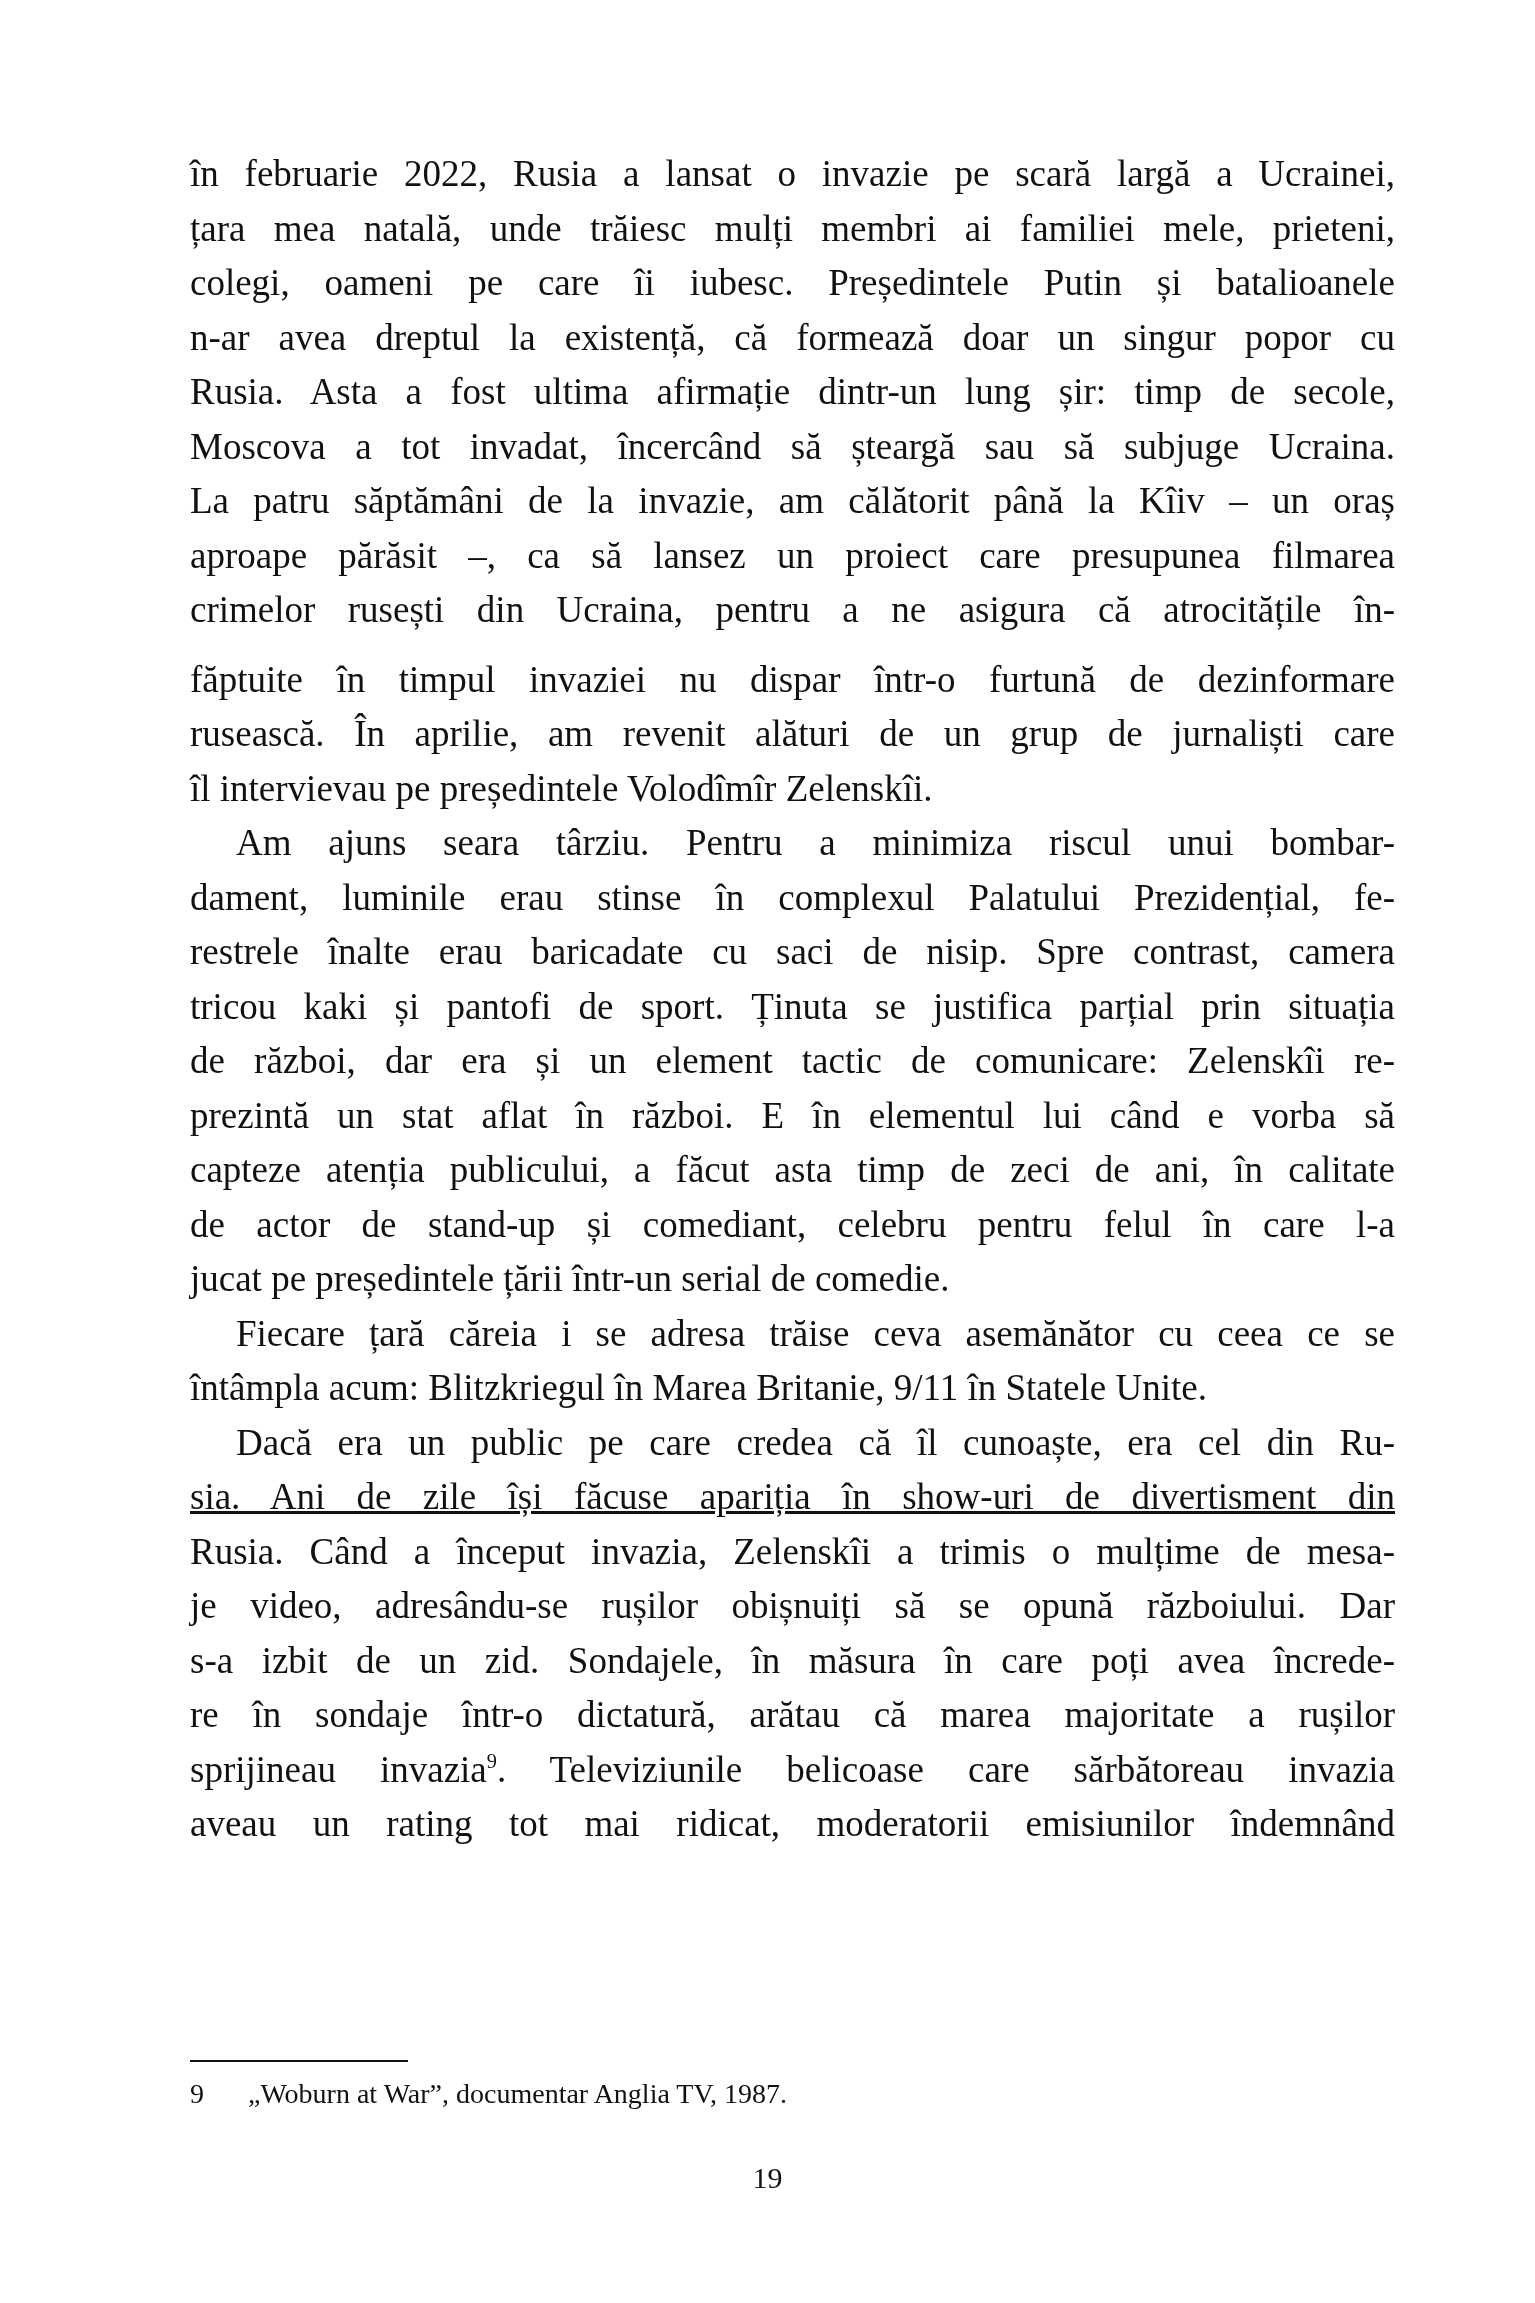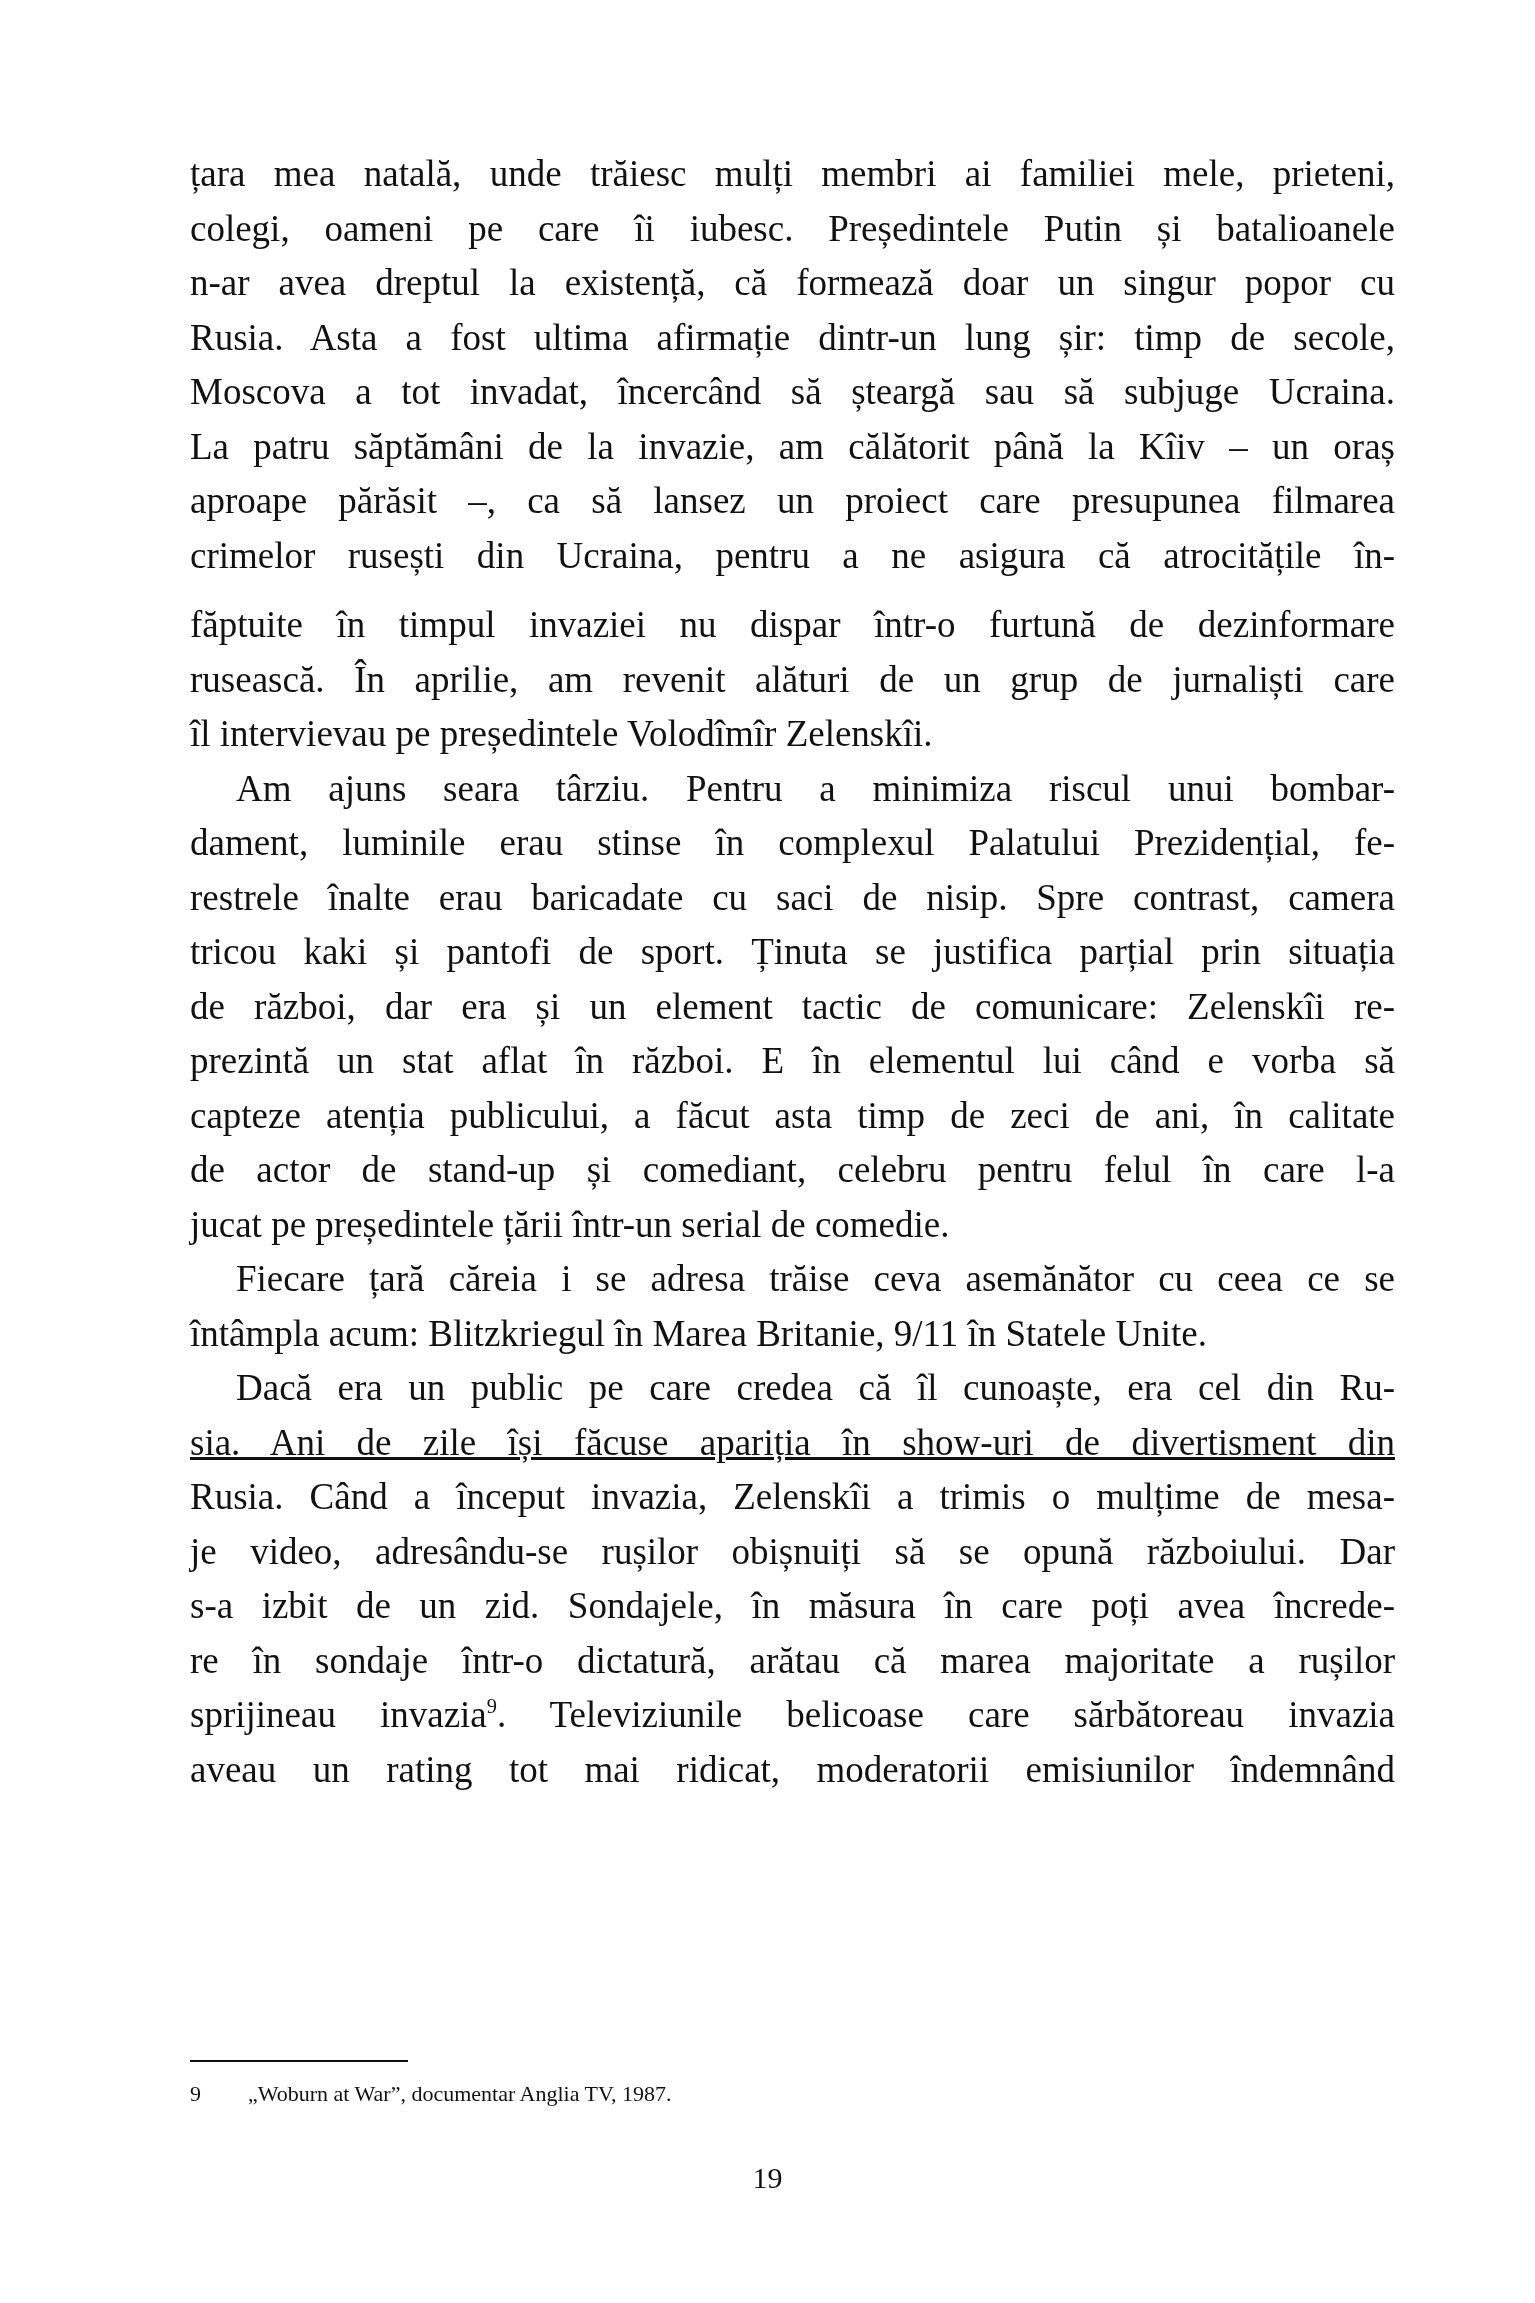--- a/index.html
+++ b/index.html
@@ -5,32 +5,33 @@
   html, body { margin: 0; padding: 0; background: #ffffff; }
   body { width: 1535px; height: 2303px; position: relative; overflow: hidden;
          font-family: "Liberation Serif", "DejaVu Serif", serif; color: #111111; }
   .page { position: absolute; left: 0; top: 0; width: 1535px; height: 2303px; }
   .body-text { position: absolute; left: 190px; top: 147px; width: 1205px; }
   .line { display: block; height: 54.5px; line-height: 54.5px; font-size: 37px;
           text-align: justify; text-align-last: justify; white-space: nowrap; overflow: visible; }
   .line.last { text-align-last: left; }
   .line.indent { padding-left: 46px; }
   .fn-rule { position: absolute; left: 190px; top: 2060px; width: 218px; height: 2px; background: #111; }
-  .footnote { position: absolute; left: 190px; top: 2078px; font-size: 22px; line-height: 32px; }
+  .footnote { position: absolute; left: 190px; top: 2078px; font-size: 28px; line-height: 32px; }
   .fn-num { display: inline-block; width: 58px; }
   .page-number { position: absolute; left: 0; width: 1535px; top: 2160px; text-align: center;
                  font-size: 30px; line-height: 36px; }
   sup { font-size: 0.55em; vertical-align: 0.7em; line-height: 0; }
 </style>
 </head>
 <body>
 
 <div class="page">
   <div class="body-text" id="body-text">
       <div>
+        <div class="line" style="word-spacing: 0px;">în februarie 2022, Rusia a lansat o invazie pe scară largă a Ucrainei,</div>
         <div class="line" style="word-spacing: 0px;">țara mea natală, unde trăiesc mulți membri ai familiei mele, prieteni,</div>
         <div class="line" style="word-spacing: 0px;">colegi, oameni pe care îi iubesc. Președintele Putin și batalioanele</div>
         <div class="line" style="word-spacing: 0px;">n-ar avea dreptul la existență, că formează doar un singur popor cu</div>
         <div class="line" style="word-spacing: 0px;">Rusia. Asta a fost ultima afirmație dintr-un lung șir: timp de secole,</div>
         <div class="line" style="word-spacing: 0px;">Moscova a tot invadat, încercând să șteargă sau să subjuge Ucraina.</div>
         <div class="line" style="word-spacing: 0px;">La patru săptămâni de la invazie, am călătorit până la Kîiv – un oraș</div>
         <div class="line" style="word-spacing: 0px;">aproape părăsit –, ca să lansez un proiect care presupunea filmarea</div>
         <div class="line" style="word-spacing: 0px;">crimelor rusești din Ucraina, pentru a ne asigura că atrocitățile în-</div>
         <div class="line" style="word-spacing: 0px; margin-top: 15px;">făptuite în timpul invaziei nu dispar într-o furtună de dezinformare</div>
         <div class="line" style="word-spacing: 0px;">rusească. În aprilie, am revenit alături de un grup de jurnaliști care</div>

